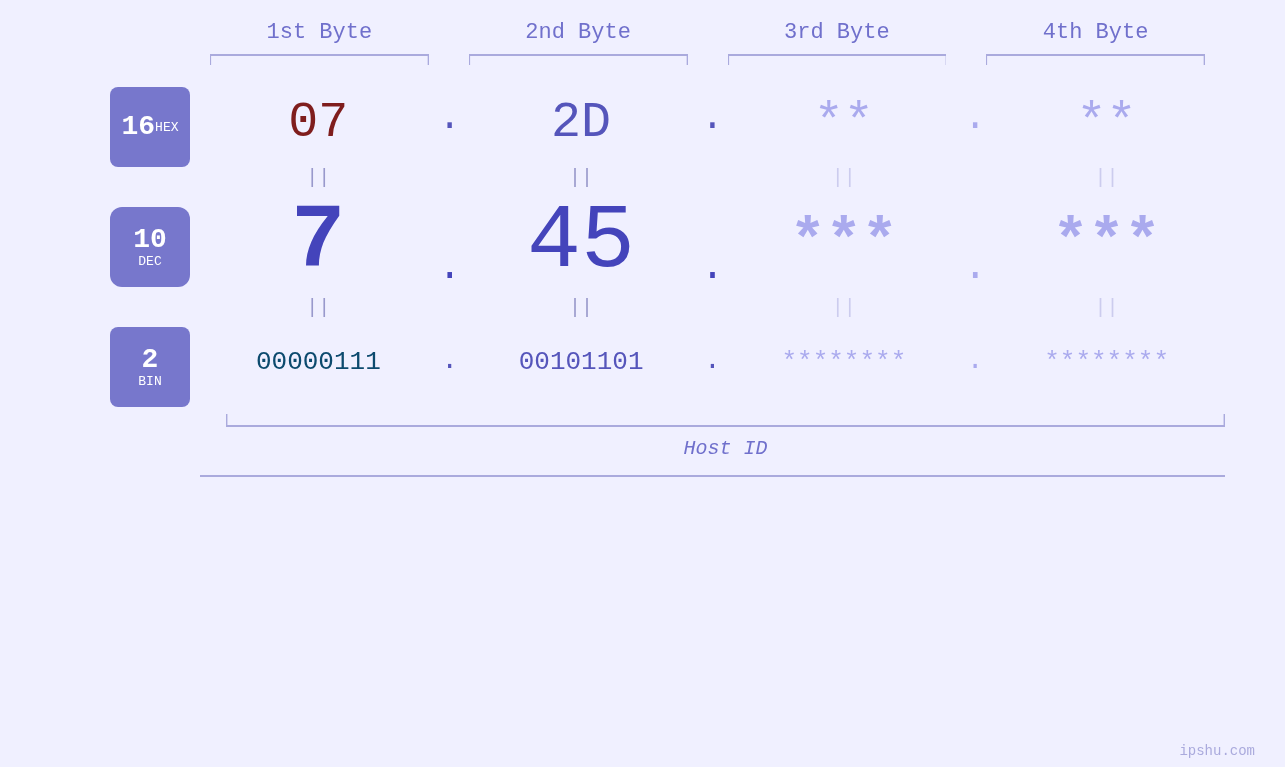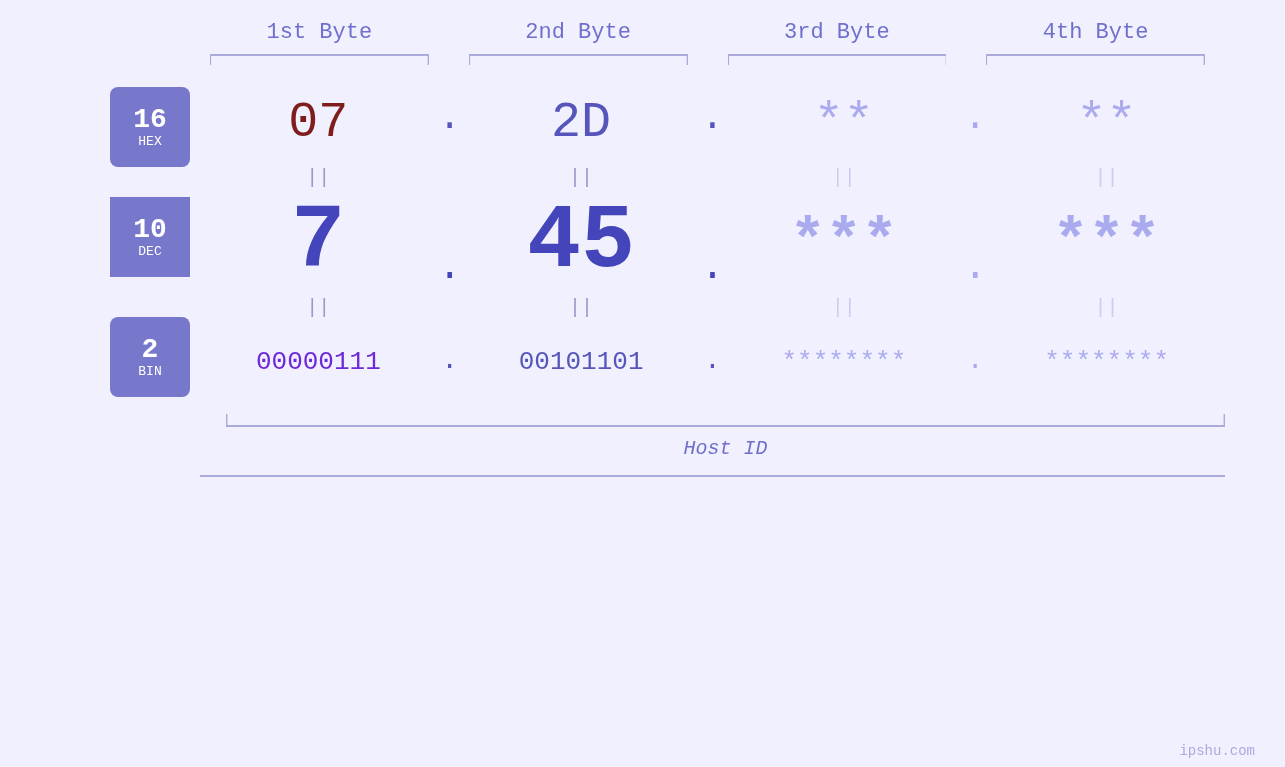--- a/index.html
+++ b/index.html
@@ -69,28 +69,28 @@
       <svg viewBox="0 0 200 16" width="100%" height="16" preserveAspectRatio="none">
         <polyline points="0,14 0,4 200,4 200,14" fill="none" stroke="#aaaadd" stroke-width="2"></polyline>
       </svg>
     </div>
   </div>
 
   <div style="display:flex; padding-left:50px; margin-top:10px;">
 
     <div style="display:flex; flex-direction:column; width:90px; flex-shrink:0; padding-top:5px;">
 
-      <div style="width:80px;height:80px;background:#7777cc;border-radius:8px;display:flex;flex-direction:column;align-items:center;justify-content:center;color:white;">
+      <div style="width:80px;height:80px;background:#7777cc;border-radius:8px;display:flex;flex-direction:row;align-items:center;justify-content:center;color:white;margin-bottom:10px;">
         <span style="font-size:28px;font-weight:bold;line-height:1;">16</span>
         <span style="font-size:13px;">HEX</span>
       </div>
 
       <div style="height:30px;"></div>
 
-      <div style="width:80px;height:80px;background:#7777cc;border-radius:0;display:flex;flex-direction:column;align-items:center;justify-content:center;color:white;margin-bottom:10px;">
+      <div style="width:80px;height:80px;background:#7777cc;border-radius:12px;display:flex;flex-direction:column;align-items:center;justify-content:center;color:white;margin-bottom:10px;">
         <span style="font-size:28px;font-weight:bold;line-height:1;">10</span>
         <span style="font-size:13px;">DEC</span>
       </div>
 
       <div style="height:30px;"></div>
 
       <div style="width:80px;height:80px;background:#7777cc;border-radius:8px;display:flex;flex-direction:column;align-items:center;justify-content:center;color:white;">
         <span style="font-size:28px;font-weight:bold;line-height:1;">2</span>
         <span style="font-size:13px;">BIN</span>
       </div>
@@ -114,39 +114,39 @@
         <div style="flex:1; text-align:center; color:#9999cc; font-size:20px; font-family:'Courier New',monospace;">||</div>
         <div style="width:26px;"></div>
         <div style="flex:1; text-align:center; color:#ccccee; font-size:20px; font-family:'Courier New',monospace;">||</div>
         <div style="width:26px;"></div>
         <div style="flex:1; text-align:center; color:#ccccee; font-size:20px; font-family:'Courier New',monospace;">||</div>
       </div>
 
       <div style="display:flex; align-items:center; height:100px;">
         <div style="flex:1; text-align:center; color:#4444bb; font-size:90px; font-weight:bold; font-family:'Courier New',monospace; line-height:1;">7</div>
         <div style="width:26px; text-align:center; color:#4444bb; font-size:40px; font-family:'Courier New',monospace; padding-top:50px;">.</div>
-        <div style="flex:1; text-align:center; color:#4444bb; font-size:90px; font-weight:bold; font-family:'Courier New',monospace; line-height:1;">45</div>
+        <div style="flex:1; text-align:center; color:#4444bb; font-size:90px; font-weight:normal; font-family:'Courier New',monospace; line-height:1;">45</div>
         <div style="width:26px; text-align:center; color:#4444bb; font-size:40px; font-family:'Courier New',monospace; padding-top:50px;">.</div>
         <div style="flex:1; text-align:center; color:#aaaaee; font-size:60px; font-weight:bold; font-family:'Courier New',monospace; line-height:1;">***</div>
         <div style="width:26px; text-align:center; color:#aaaaee; font-size:40px; font-family:'Courier New',monospace; padding-top:50px;">.</div>
         <div style="flex:1; text-align:center; color:#aaaaee; font-size:60px; font-weight:bold; font-family:'Courier New',monospace; line-height:1;">***</div>
       </div>
 
       <div style="display:flex; align-items:center; height:30px;">
         <div style="flex:1; text-align:center; color:#9999cc; font-size:20px; font-family:'Courier New',monospace;">||</div>
         <div style="width:26px;"></div>
         <div style="flex:1; text-align:center; color:#9999cc; font-size:20px; font-family:'Courier New',monospace;">||</div>
         <div style="width:26px;"></div>
         <div style="flex:1; text-align:center; color:#ccccee; font-size:20px; font-family:'Courier New',monospace;">||</div>
         <div style="width:26px;"></div>
         <div style="flex:1; text-align:center; color:#ccccee; font-size:20px; font-family:'Courier New',monospace;">||</div>
       </div>
 
       <div style="display:flex; align-items:center; height:80px;">
-        <div style="flex:1; text-align:center; color:#6d28d9; font-size:26px; font-family:'Courier New',monospace;">00000111</div>
+        <div style="flex:1; text-align:center; color:#0c4a6e; font-size:26px; font-family:'Courier New',monospace;">00000111</div>
         <div style="width:26px; text-align:center; color:#5555bb; font-size:28px; font-family:'Courier New',monospace; padding-bottom:4px;">.</div>
         <div style="flex:1; text-align:center; color:#5555bb; font-size:26px; font-family:'Courier New',monospace;">00101101</div>
         <div style="width:26px; text-align:center; color:#5555bb; font-size:28px; font-family:'Courier New',monospace; padding-bottom:4px;">.</div>
         <div style="flex:1; text-align:center; color:#aaaaee; font-size:26px; font-family:'Courier New',monospace;">********</div>
         <div style="width:26px; text-align:center; color:#aaaaee; font-size:28px; font-family:'Courier New',monospace; padding-bottom:4px;">.</div>
         <div style="flex:1; text-align:center; color:#aaaaee; font-size:26px; font-family:'Courier New',monospace;">********</div>
       </div>
 
       <div style="display:flex; margin-top:10px; position:relative;">
 

